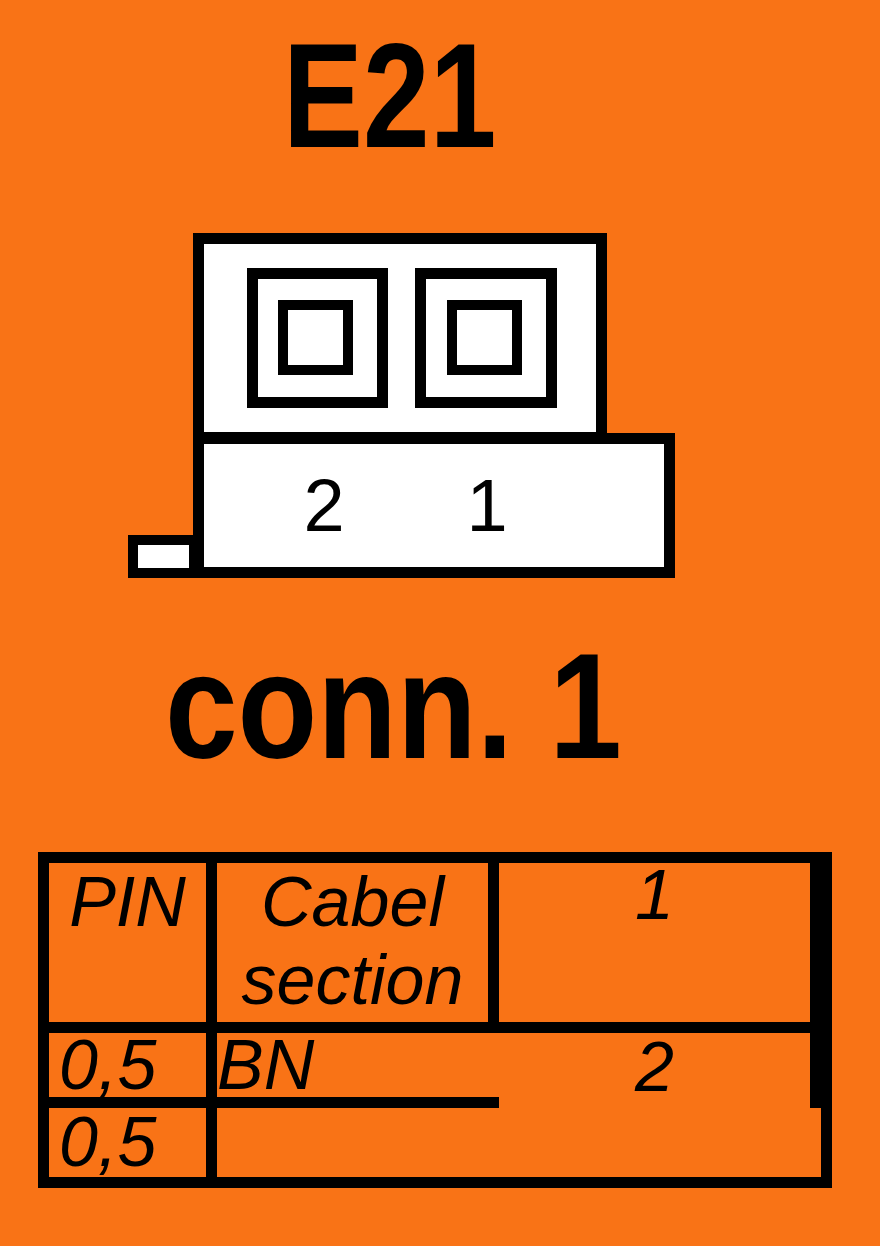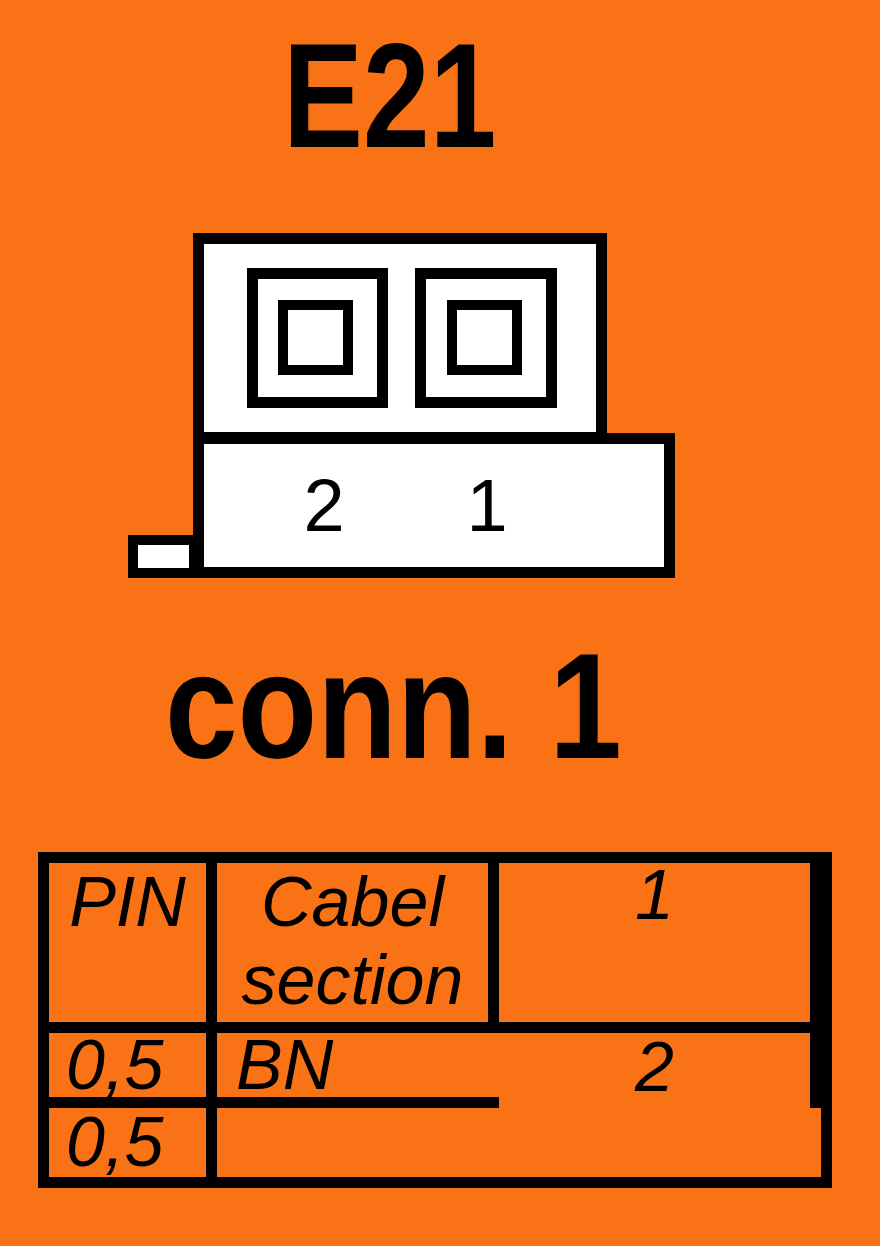--- a/index.html
+++ b/index.html
@@ -71,22 +71,22 @@
   .pin-table .vline { border-right: 11px solid #000000; }
   .pin-table .hline { border-bottom: 11px solid #000000; }
   .pin-table .hdr {
     text-align: center;
     line-height: 78px;
     white-space: pre-line;
   }
   .pin-table .body-r1 { line-height: 64px; }
   .pin-table .body-r2 { line-height: 69px; }
   .pin-table .pin-col { text-align: center; }
-  .pin-table .cs-col  { padding-left: 17px; }
-  .pin-table .col-col { padding-left: 19px; }
+  .pin-table .cs-col  { padding-left: 10px; }
+  .pin-table .col-col { }
 </style>
 </head>
 <body>
 
 <div class="canvas">
 
   <div class="title-e21">E21</div>
 
   <svg class="connector-svg" viewBox="0 0 880 1246">
 

